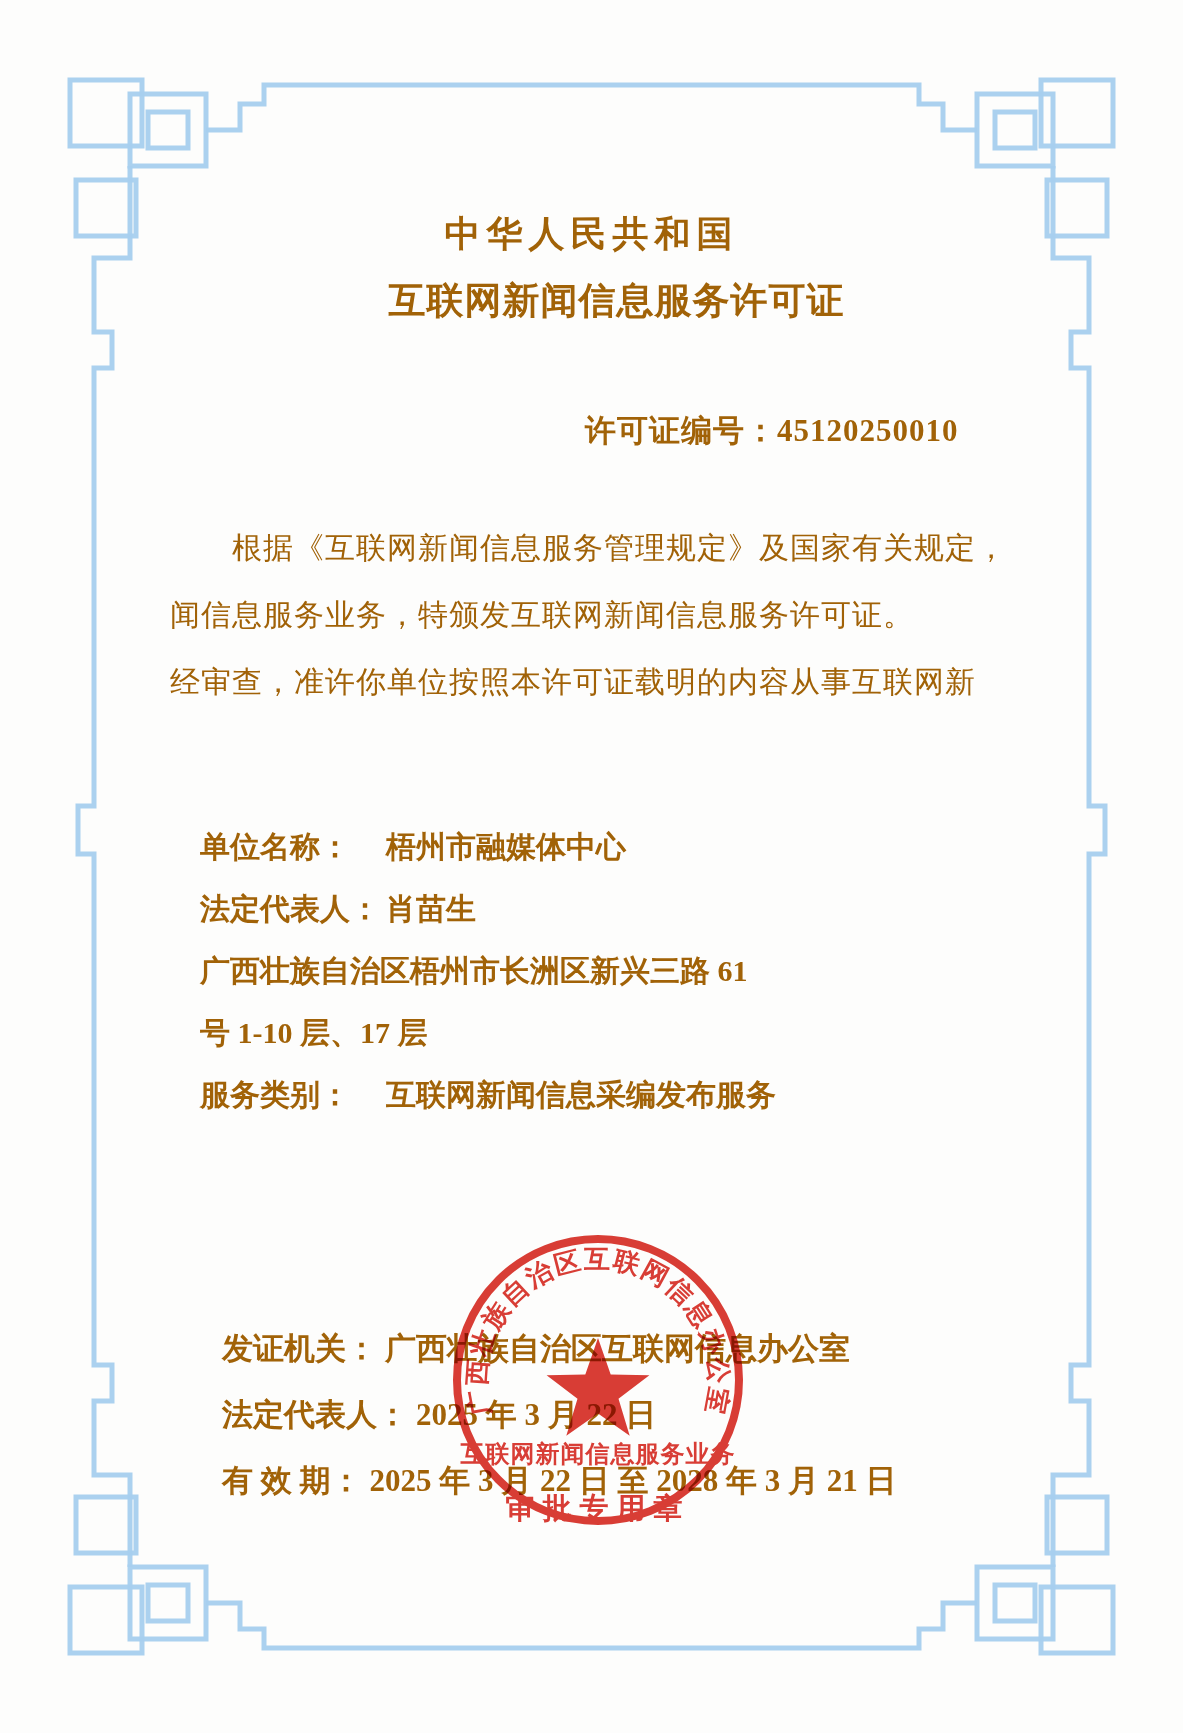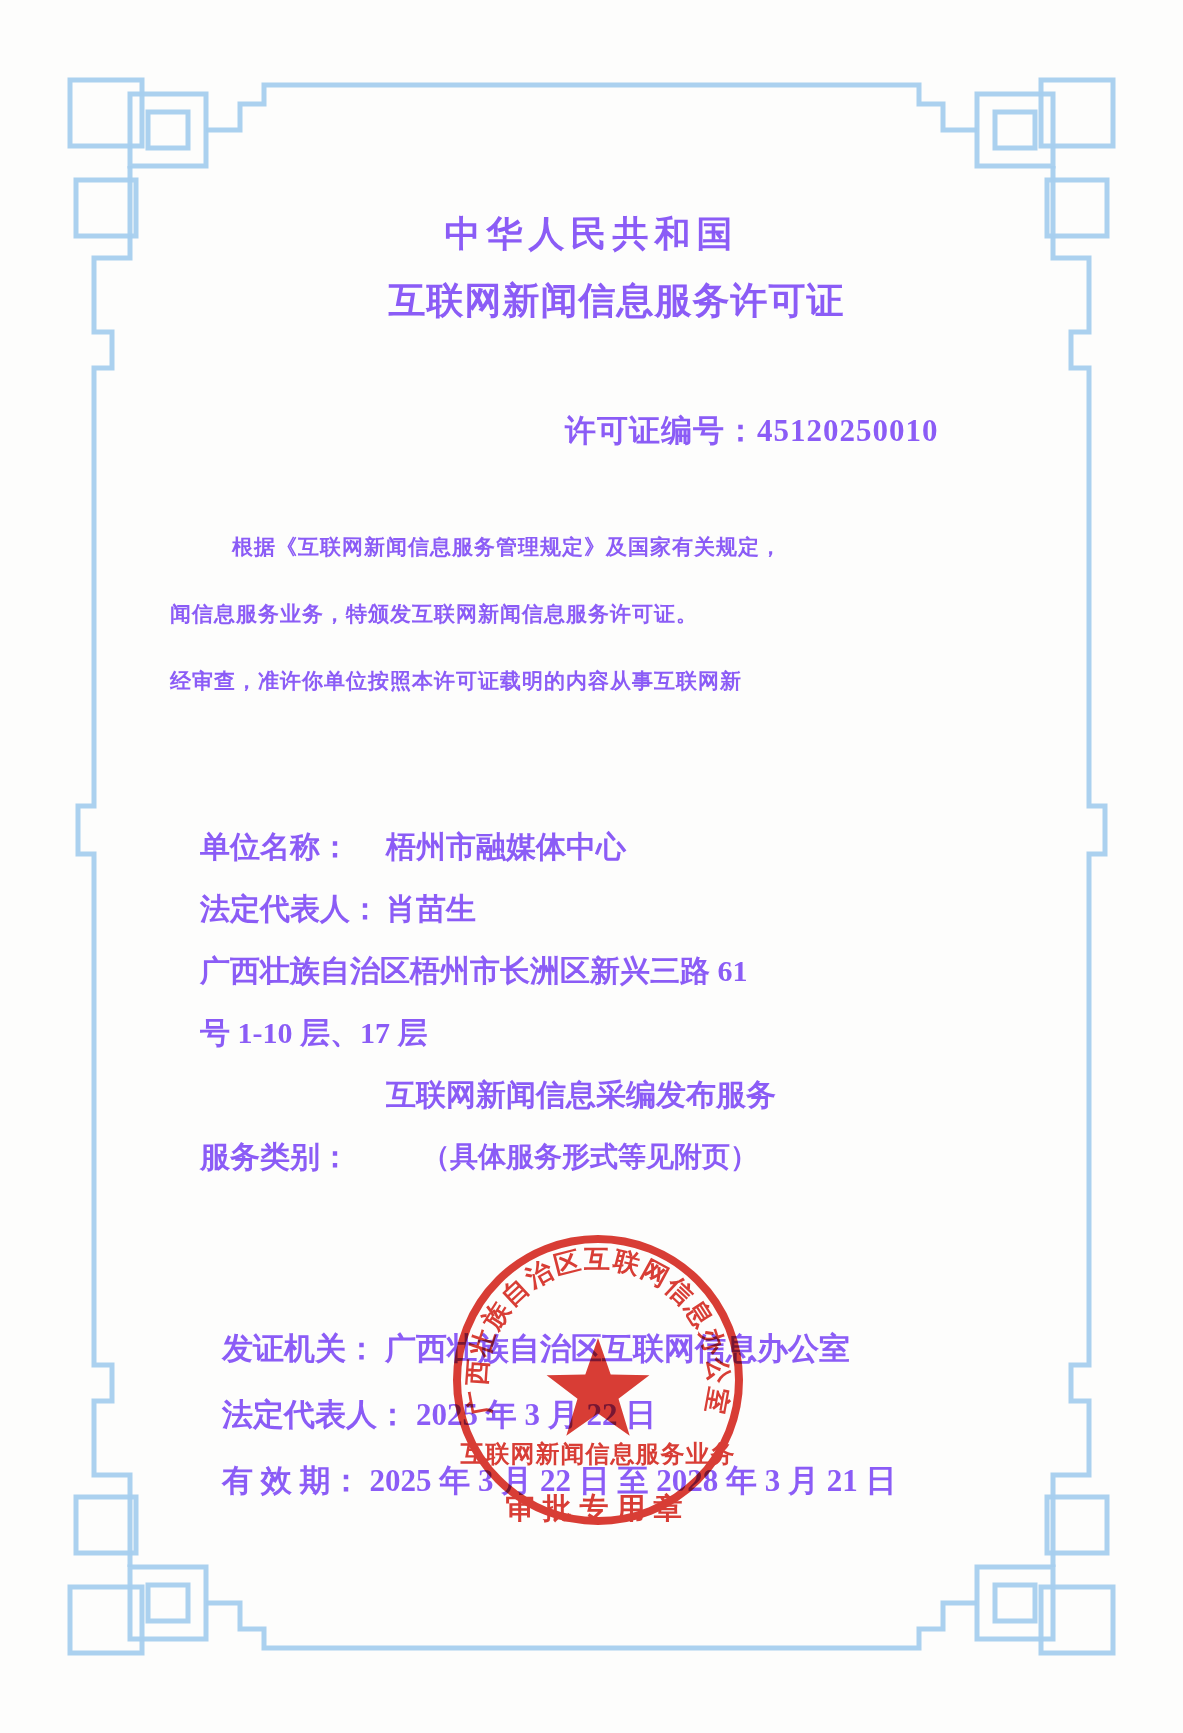--- a/index.html
+++ b/index.html
@@ -2,42 +2,42 @@
 <html><head>
 <meta charset="utf-8">
 <style>
   html,body{margin:0;padding:0;background:#e8e8e8;}
   .page{
     position:relative;
     width:1183px;height:1733px;
     margin:0 auto;
     background:#fdfdfc;
     font-family:"Liberation Serif","DejaVu Serif",serif;
-    color:#8b5cf6;
+    color:#a16207;
     overflow:hidden;
   }
   svg.layer{position:absolute;left:0;top:0;width:1183px;height:1733px;pointer-events:none;}
   .title1{
     position:absolute;top:210px;left:0;width:100%;
     text-align:center;font-size:36px;font-weight:bold;letter-spacing:6px;
     white-space:nowrap;
   }
   .title2{
     position:absolute;top:276px;left:0;width:100%;
     text-align:center;font-size:37px;font-weight:bold;letter-spacing:1px;
     white-space:nowrap;
     padding-left:25px;
   }
   .license-line{
-    position:absolute;top:410px;left:565px;
+    position:absolute;top:410px;left:585px;
     font-size:31px;font-weight:bold;white-space:nowrap;letter-spacing:1px;
   }
   .body-block{
     position:absolute;top:514px;left:170px;width:800px;
-    font-size:21px;font-weight:bold;line-height:67px;
+    font-size:30px;font-weight:normal;line-height:67px;
   }
   .body-line{white-space:nowrap;letter-spacing:1px;}
   .body-line.indent{text-indent:62px;}
   .fields-block{
     position:absolute;top:816px;left:200px;width:780px;
     font-size:30px;font-weight:bold;line-height:62px;
   }
   .field-row{display:flex;align-items:flex-end;}
   .field-label{flex:0 0 186px;white-space:nowrap;}
   .field-value{white-space:nowrap;}
@@ -104,21 +104,20 @@
     <div class="field-row">
       <div>
         <div class="field-value">广西壮族自治区梧州市长洲区新兴三路 61</div>
         <div class="field-value">号 1-10 层、17 层</div>
       </div>
     </div>
     <div class="field-row">
       <div class="field-label">服务类别：</div>
       <div>
         <div class="field-value">互联网新闻信息采编发布服务</div>
-        <div class="field-note">（具体服务形式等见附页）</div>
       </div>
     </div>
   </div>
 
   <div class="footer-block">
     <div class="footer-row">
       <span class="footer-label">发证机关：</span><span class="footer-value">广西壮族自治区互联网信息办公室</span>
     </div>
     <div class="footer-row">
       <span class="footer-label">法定代表人：</span><span class="footer-value">2025 年 3 月 22 日</span>

